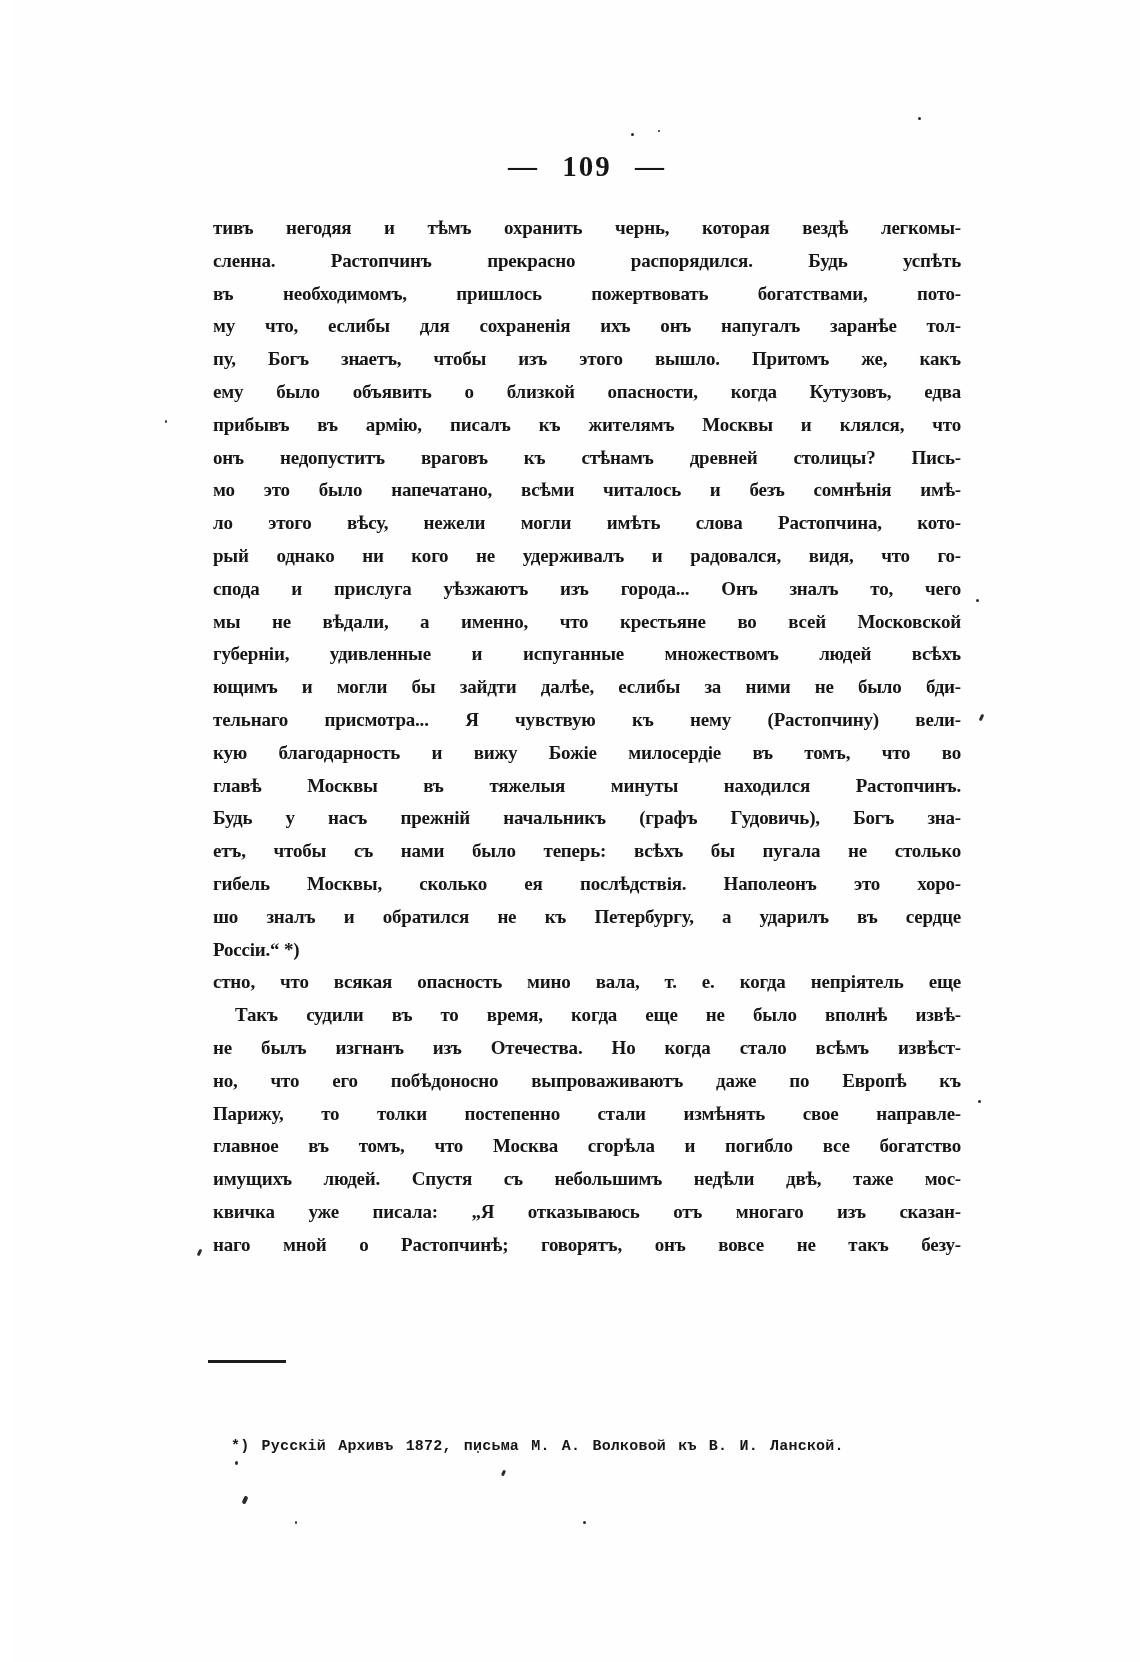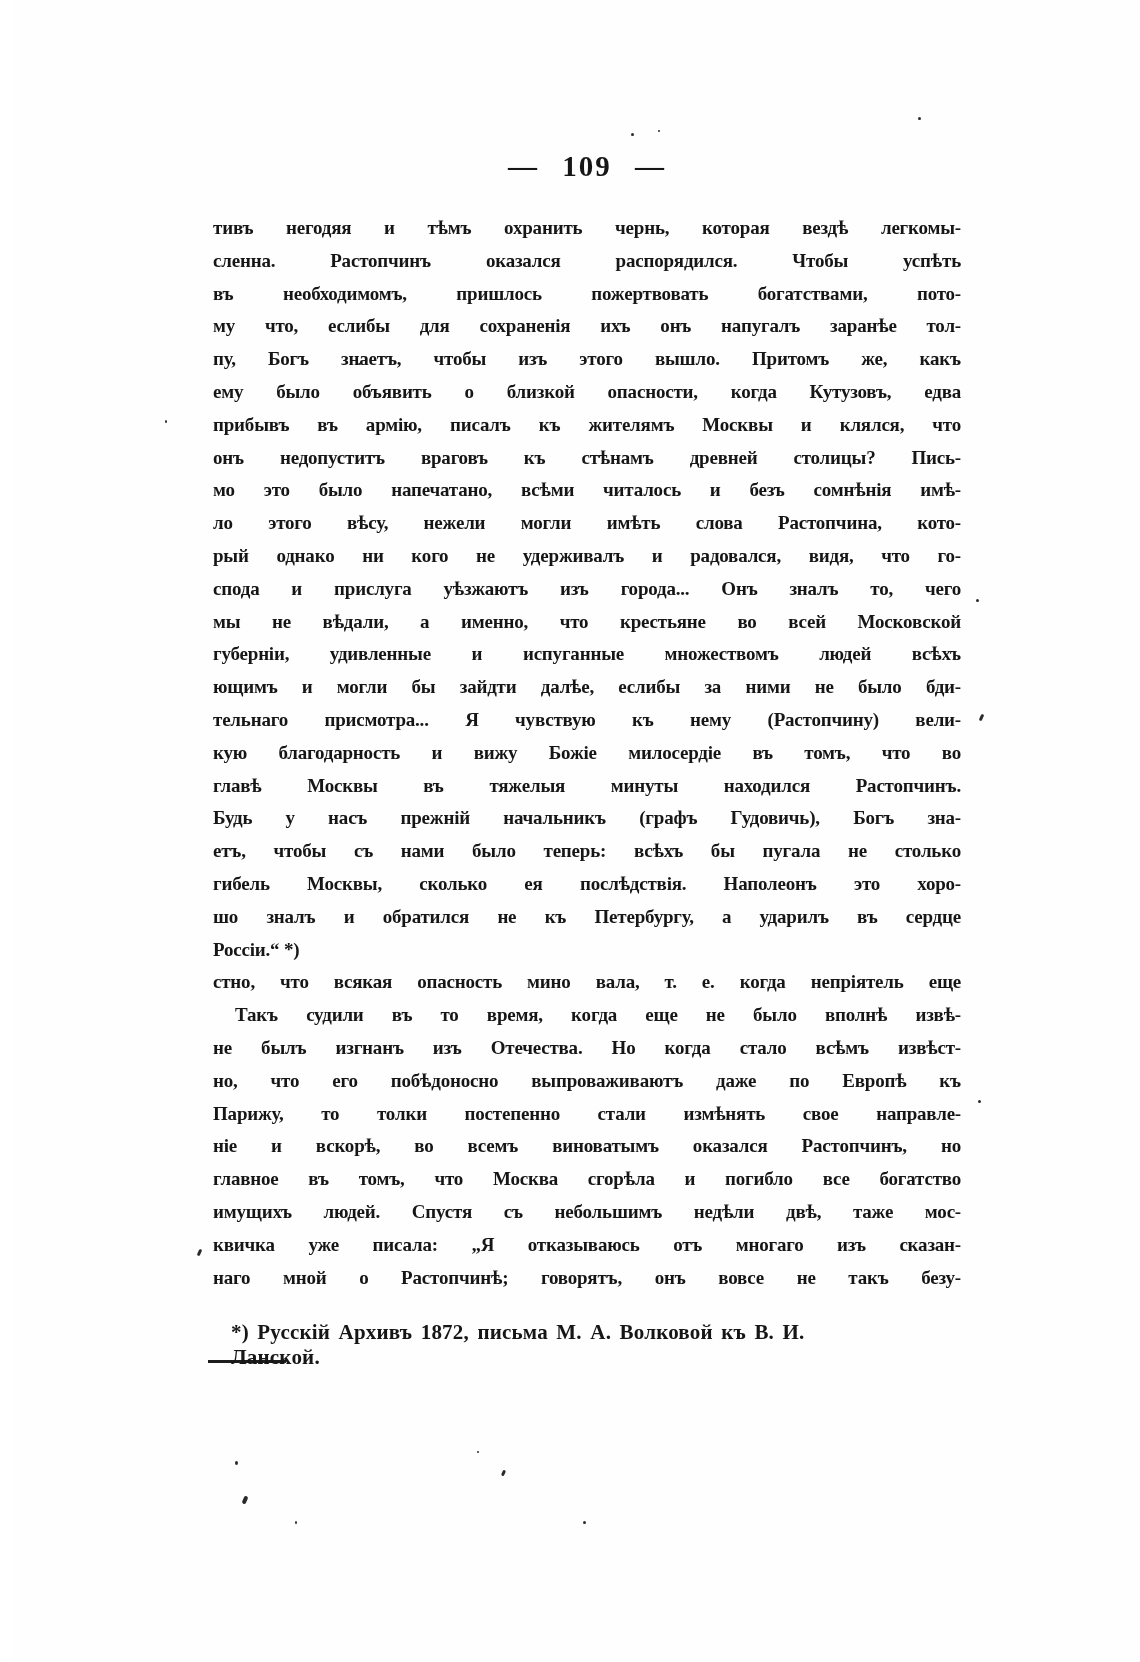--- a/index.html
+++ b/index.html
@@ -53,48 +53,49 @@
   .footnote-rule {
     position: absolute;
     top: 1360px;
     left: 195px;
     width: 78px;
     height: 3px;
     background: #1d1d1d;
   }
   .footnote {
     position: absolute;
-    top: 1320px;
+    top: 1438px;
     left: 218px;
     width: 660px;
-    font-size: 21px;
+    font-size: 15px;
     font-weight: 700;
     letter-spacing: 0.2px;
     word-spacing: 3px;
+    font-family: Liberation Mono, monospace;
   }
   .speck {
     position: absolute;
     background: #2a2a2a;
     border-radius: 50%;
   }
   .speck.stroke {
     border-radius: 2px;
     transform: rotate(25deg);
   }
 </style>
 </head>
 <body>
 
 <div class="page">
 
   <div class="page-number">— 109 —</div>
 
   <div class="body-text" id="body-lines">
       <div class="line">тивъ негодяя и тѣмъ охранить чернь, которая вездѣ легкомы-</div>
-      <div class="line">сленна. Растопчинъ оказался распорядился. Чтобы успѣть</div>
+      <div class="line">сленна. Растопчинъ прекрасно распорядился. Будь успѣть</div>
       <div class="line">въ необходимомъ, пришлось пожертвовать богатствами, пото-</div>
       <div class="line">му что, еслибы для сохраненія ихъ онъ напугалъ заранѣе тол-</div>
       <div class="line">пу, Богъ знаетъ, чтобы изъ этого вышло. Притомъ же, какъ</div>
       <div class="line">ему было объявить о близкой опасности, когда Кутузовъ, едва</div>
       <div class="line">прибывъ въ армію, писалъ къ жителямъ Москвы и клялся, что</div>
       <div class="line">онъ недопуститъ враговъ къ стѣнамъ древней столицы? Пись-</div>
       <div class="line">мо это было напечатано, всѣми читалось и безъ сомнѣнія имѣ-</div>
       <div class="line">ло этого вѣсу, нежели могли имѣть слова Растопчина, кото-</div>
       <div class="line">рый однако ни кого не удерживалъ и радовался, видя, что го-</div>
       <div class="line">спода и прислуга уѣзжаютъ изъ города... Онъ зналъ то, чего</div>
@@ -107,21 +108,20 @@
       <div class="line">Будь у насъ прежній начальникъ (графъ Гудовичь), Богъ зна-</div>
       <div class="line">етъ, чтобы съ нами было теперь: всѣхъ бы пугала не столько</div>
       <div class="line">гибель Москвы, сколько ея послѣдствія. Наполеонъ это хоро-</div>
       <div class="line">шо зналъ и обратился не къ Петербургу, а ударилъ въ сердце</div>
       <div class="line end">Россіи.“ *)</div>
       <div class="line">стно, что всякая опасность мино вала, т. е. когда непріятель еще</div>
       <div class="line indent">Такъ судили въ то время, когда еще не было вполнѣ извѣ-</div>
       <div class="line">не былъ изгнанъ изъ Отечества. Но когда стало всѣмъ извѣст-</div>
       <div class="line">но, что его побѣдоносно выпроваживаютъ даже по Европѣ къ</div>
       <div class="line">Парижу, то толки постепенно стали измѣнять свое направле-</div>
-      <div class="line">ніе и вскорѣ, во всемъ виноватымъ оказался Растопчинъ, но</div>
       <div class="line">главное въ томъ, что Москва сгорѣла и погибло все богатство</div>
       <div class="line">имущихъ людей. Спустя съ небольшимъ недѣли двѣ, таже мос-</div>
       <div class="line">квичка уже писала: „Я отказываюсь отъ многаго изъ сказан-</div>
       <div class="line">наго мной о Растопчинѣ; говорятъ, онъ вовсе не такъ безу-</div>
     </div>
 
   <div class="footnote-rule"></div>
 
   <div class="footnote">*) Русскій Архивъ 1872, письма М. А. Волковой къ В. И. Ланской.</div>
 

